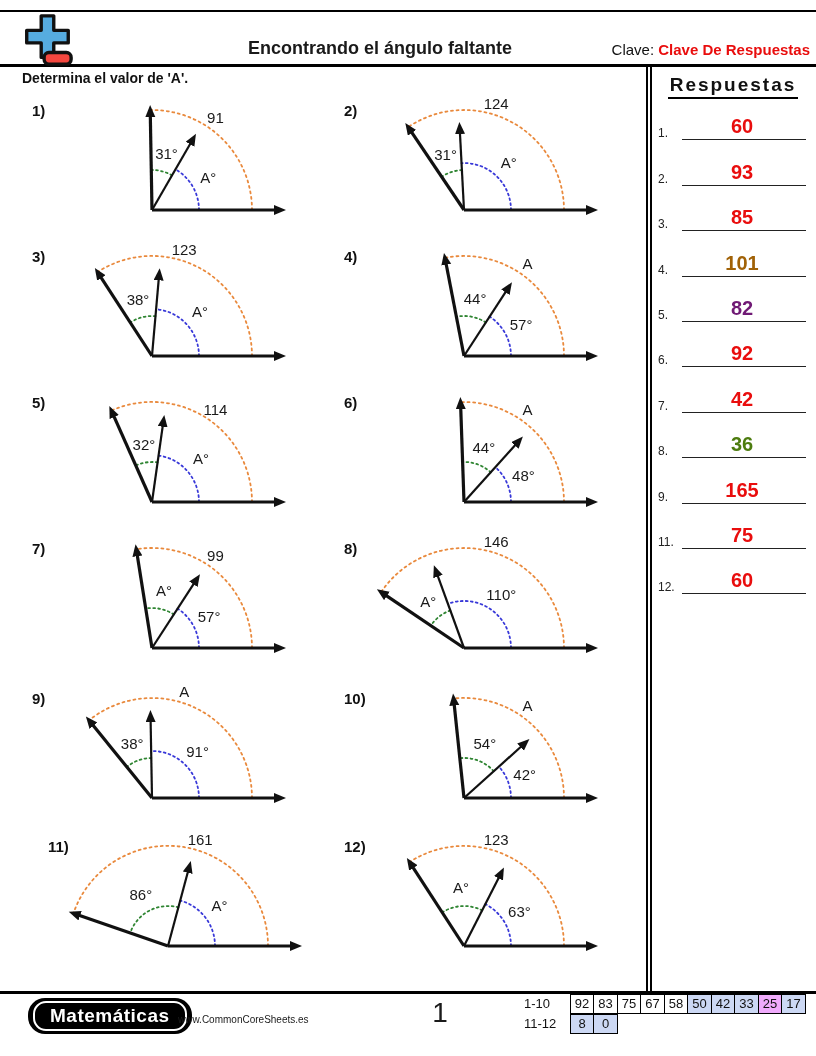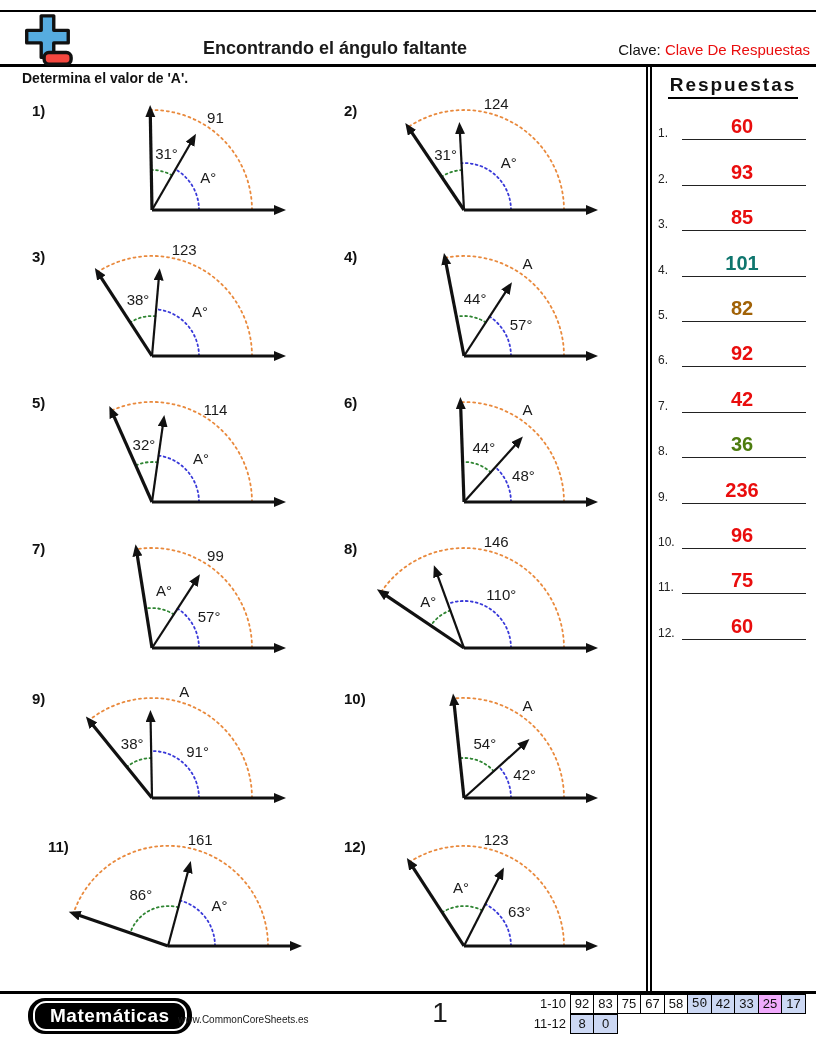--- a/index.html
+++ b/index.html
@@ -5,24 +5,24 @@
   html,body{margin:0;padding:0;background:#fff;}
   .page{position:relative;width:816px;height:1056px;background:#fff;overflow:hidden;
         font-family:"Liberation Sans",sans-serif;color:#111;}
   .hline{position:absolute;left:0;width:816px;background:#000;}
   .top-rule{top:10px;height:2px;}
   .header-rule{top:64px;height:3px;}
   .footer-rule{top:991px;height:3px;}
   .vdivider{position:absolute;left:646px;top:67px;width:2px;height:924px;
             border-left:2px solid #000;border-right:2px solid #000;background:#fff;}
   .logo{position:absolute;left:18px;top:12px;width:58px;height:56px;z-index:3;}
-  .title{position:absolute;left:150px;top:38px;width:370px;text-align:center;
+  .title{position:absolute;left:142px;top:38px;width:370px;text-align:right;
          font-size:18px;font-weight:600;color:#1a1a1a;}
   .nombre{position:absolute;right:6px;top:41px;font-size:15px;white-space:nowrap;}
-  .clave{font-weight:normal;}
+  .clave{font-weight:bold;}
   .instruction{position:absolute;left:22px;top:70px;font-size:14px;font-weight:bold;}
   .resp-title-wrap{position:absolute;left:654px;top:74px;width:158px;text-align:center;}
   .resp-title{display:inline-block;font-size:19px;font-weight:bold;letter-spacing:2px;
               border-bottom:2px solid #000;padding:0 2px 1px 2px;}
   .answers{position:absolute;left:654px;top:100px;width:160px;}
   .ans-row{position:relative;height:45.4px;}
   .ans-num{position:absolute;left:4px;bottom:5px;font-size:12px;color:#222;}
   .ans-line{position:absolute;left:28px;right:8px;bottom:5px;border-bottom:1.6px solid #222;}
   .ans-val{position:absolute;left:24px;right:8px;bottom:7px;text-align:center;
            font-size:20px;font-weight:bold;}
@@ -31,21 +31,21 @@
   .prob-num{position:absolute;left:8px;top:10px;font-size:15px;font-weight:bold;}
   .prob-svg{position:absolute;left:16px;top:2px;overflow:visible;}
   .brand{position:absolute;left:28px;top:998px;background:#000;border-radius:17px;padding:3px 5px;}
   .brand-inner{display:inline-block;border:2.5px solid #fff;border-radius:13px;color:#fff;
                font-weight:bold;font-size:19px;padding:2px 15px;letter-spacing:0.5px;}
   .website{position:absolute;left:178px;top:1014px;font-size:10px;color:#1a1a1a;}
   .page-number{position:absolute;left:420px;top:997px;width:40px;text-align:center;
                font-size:28px;color:#1a1a1a;}
   .score{position:absolute;left:524px;top:994px;}
   .score-row{display:flex;align-items:stretch;}
-  .score-label{width:42px;text-align:right;padding-right:5px;font-size:13px;line-height:20px;}
+  .score-label{width:42px;text-align:left;padding-right:5px;font-size:13px;line-height:20px;}
   .score-cell{width:23px;height:18px;border:1.5px solid #000;margin-left:-1.5px;text-align:center;
               font-size:13px;line-height:18px;background:#fff;}
 </style>
 </head>
 <body>
 
 <div class="page">
   <div class="hline top-rule"></div>
 
   <div class="logo">
@@ -82,51 +82,46 @@
         <div class="ans-val" style="color: rgb(233, 13, 13);">93</div>
       </div>
       <div class="ans-row">
         <span class="ans-num">3.</span>
         <div class="ans-line"></div>
         <div class="ans-val" style="color: rgb(233, 13, 13);">85</div>
       </div>
       <div class="ans-row">
         <span class="ans-num">4.</span>
         <div class="ans-line"></div>
-        <div class="ans-val" style="color: #0f766e;">101</div>
+        <div class="ans-val" style="color: #a16207;">101</div>
       </div>
       <div class="ans-row">
         <span class="ans-num">5.</span>
         <div class="ans-line"></div>
-        <div class="ans-val" style="color: #a16207;">82</div>
+        <div class="ans-val" style="color: #701a75;">82</div>
       </div>
       <div class="ans-row">
         <span class="ans-num">6.</span>
         <div class="ans-line"></div>
         <div class="ans-val" style="color: rgb(233, 13, 13);">92</div>
       </div>
       <div class="ans-row">
         <span class="ans-num">7.</span>
         <div class="ans-line"></div>
         <div class="ans-val" style="color: rgb(233, 13, 13);">42</div>
       </div>
       <div class="ans-row">
         <span class="ans-num">8.</span>
         <div class="ans-line"></div>
         <div class="ans-val" style="color: #4d7c0f;">36</div>
       </div>
       <div class="ans-row">
         <span class="ans-num">9.</span>
         <div class="ans-line"></div>
-        <div class="ans-val" style="color: rgb(233, 13, 13);">236</div>
-      </div>
-      <div class="ans-row">
-        <span class="ans-num">10.</span>
-        <div class="ans-line"></div>
-        <div class="ans-val" style="color: rgb(233, 13, 13);">96</div>
+        <div class="ans-val" style="color: rgb(233, 13, 13);">165</div>
       </div>
       <div class="ans-row">
         <span class="ans-num">11.</span>
         <div class="ans-line"></div>
         <div class="ans-val" style="color: rgb(233, 13, 13);">75</div>
       </div>
       <div class="ans-row">
         <span class="ans-num">12.</span>
         <div class="ans-line"></div>
         <div class="ans-val" style="color: rgb(233, 13, 13);">60</div>
@@ -406,21 +401,21 @@
   <div class="website">www.CommonCoreSheets.es</div>
   <div class="page-number">1</div>
   <div class="score" id="score">
       <div class="score-row">
         <div class="score-label">1-10</div>
         <div class="score-cell">92</div>
         <div class="score-cell">83</div>
         <div class="score-cell">75</div>
         <div class="score-cell">67</div>
         <div class="score-cell">58</div>
-        <div class="score-cell" style="background: rgb(204, 216, 244); font-family: Liberation Mono, monospace;">50</div>
+        <div class="score-cell" style="background: rgb(204, 216, 244);">50</div>
         <div class="score-cell" style="background: rgb(204, 216, 244);">42</div>
         <div class="score-cell" style="background: rgb(204, 216, 244);">33</div>
         <div class="score-cell" style="background: #f0abfc;">25</div>
         <div class="score-cell" style="background: rgb(204, 216, 244);">17</div>
       </div>
       <div class="score-row">
         <div class="score-label">11-12</div>
         <div class="score-cell" style="background: rgb(204, 216, 244);">8</div>
         <div class="score-cell" style="background: rgb(204, 216, 244);">0</div>
       </div>

